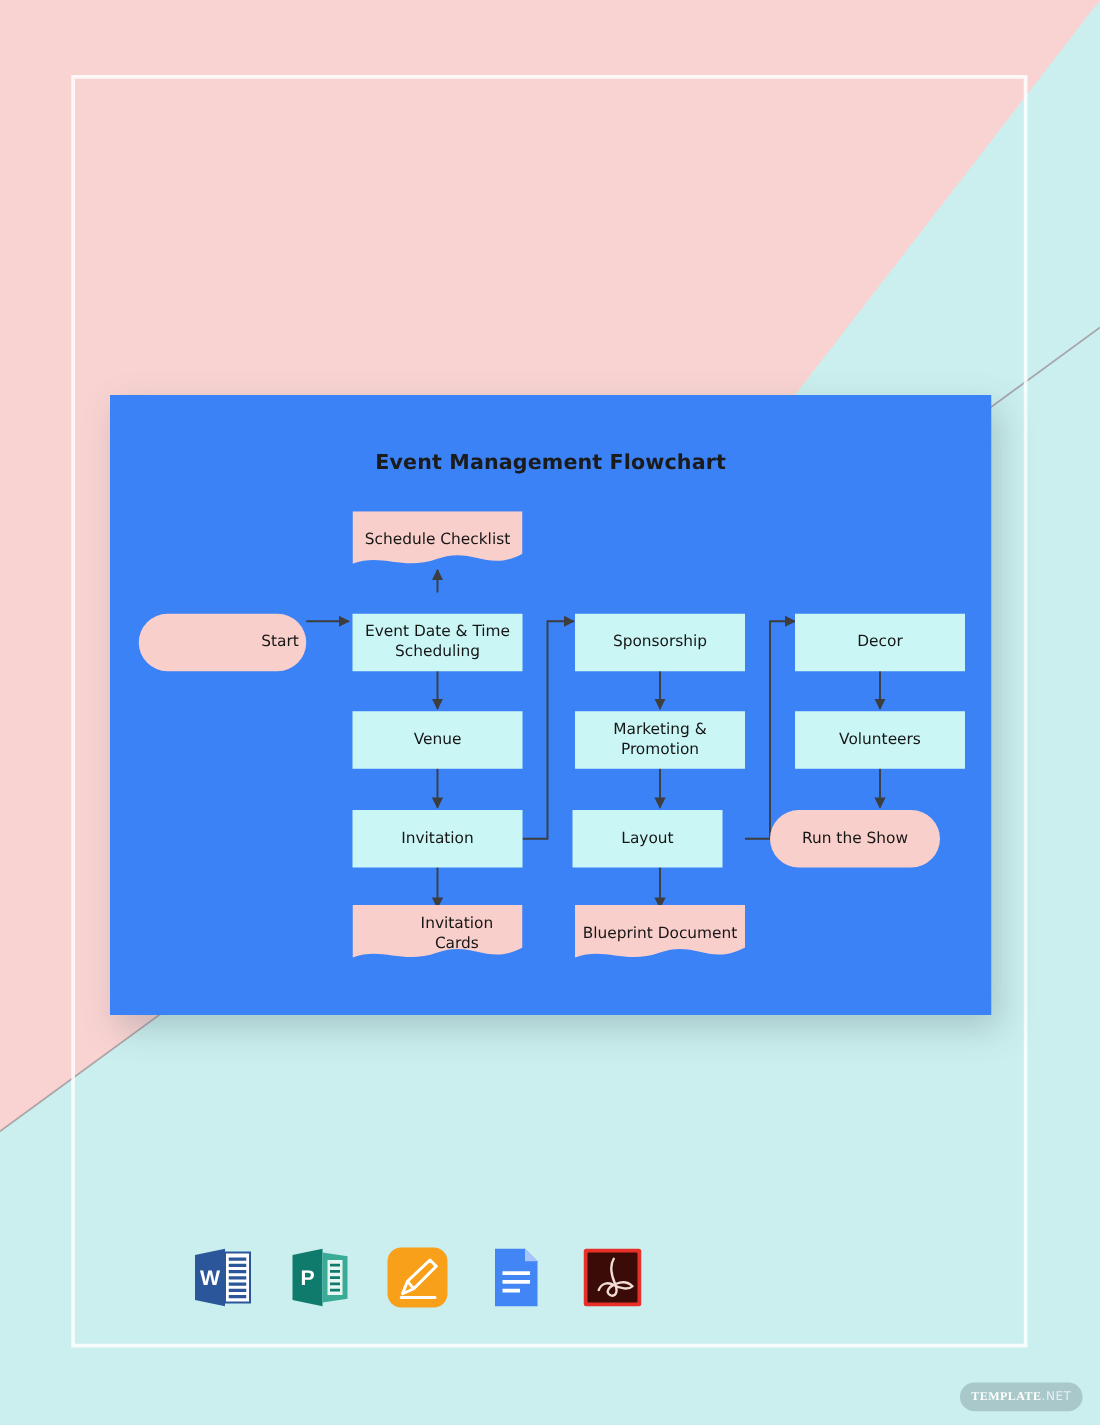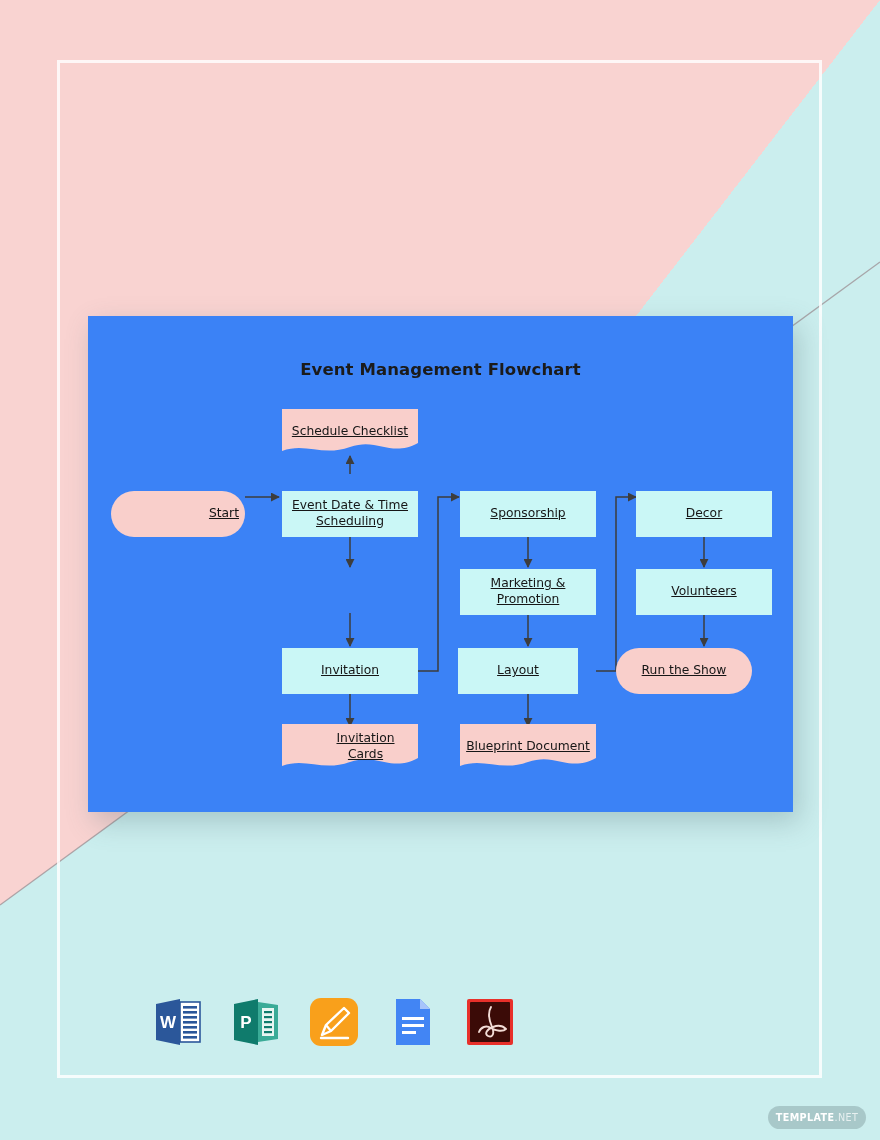--- a/index.html
+++ b/index.html
@@ -117,21 +117,21 @@
     background: transparent;
   }
   .node.document .doc-shape {
     position: absolute;
     left: 0;
     top: 0;
     width: 100%;
     height: 100%;
     z-index: -1;
   }
-  .node .label { position: relative; z-index: 2; text-decoration: underline; }
+  .node .label { position: relative; z-index: 2; }
 
   
   #icon-row {
     position: absolute;
     left: 150px;
     top: 992px;
     width: 390px;
     height: 60px;
     display: flex;
     align-items: center;
@@ -154,21 +154,21 @@
     height: 23px;
     border-radius: 999px;
     background: rgba(140,170,172,0.55);
     display: flex;
     align-items: center;
     justify-content: center;
     z-index: 6;
     font-size: 9.6px;
     letter-spacing: 0.4px;
   }
-  #watermark .wm-bold { color: #ffffff; font-weight: bold; }
+  #watermark .wm-bold { color: #ffffff; font-weight: bold; font-family: Liberation Serif, serif; }
   #watermark .wm-light { color: rgba(255,255,255,0.72); }
 </style>
 </head>
 <body>
 
 <div id="bg-base"></div>
 
 <div id="bg-diagonal">
   <svg viewBox="0 0 880 1140" xmlns="http://www.w3.org/2000/svg">
     <polygon points="880,262 880,1140 0,1140 0,905" fill="#cbeeee"></polygon>
@@ -226,20 +226,23 @@
     </div>
 
     <div class="node terminator" style="left:23px; top:175px; width:134px; height:46px;justify-content:flex-end;">
       <span class="label">Start</span>
     </div>
 
     <div class="node process" style="left:194px; top:175px; width:136px; height:46px;justify-content:flex-end;">
       <span class="label">Event Date &amp; Time Scheduling</span>
     </div>
 
+    <div class="node process" style="left:194px; top:253px; width:136px; height:46px;">
+      <span class="label">Venue</span>
+    </div>
 
     <div class="node process" style="left:194px; top:332px; width:136px; height:46px;">
       <span class="label">Invitation</span>
     </div>
 
     <div class="node document" style="left:194px; top:408px; width:136px; height:46px;padding-left:37px;">
       <svg class="doc-shape" viewBox="0 0 136 46" preserveAspectRatio="none">
         <path d="M0,0 H136 V34 C108,49 96,28 68,38 C40,48 24,33 0,42 Z" fill="#f9cfcb"></path>
       </svg>
       <span class="label">Invitation Cards</span>

